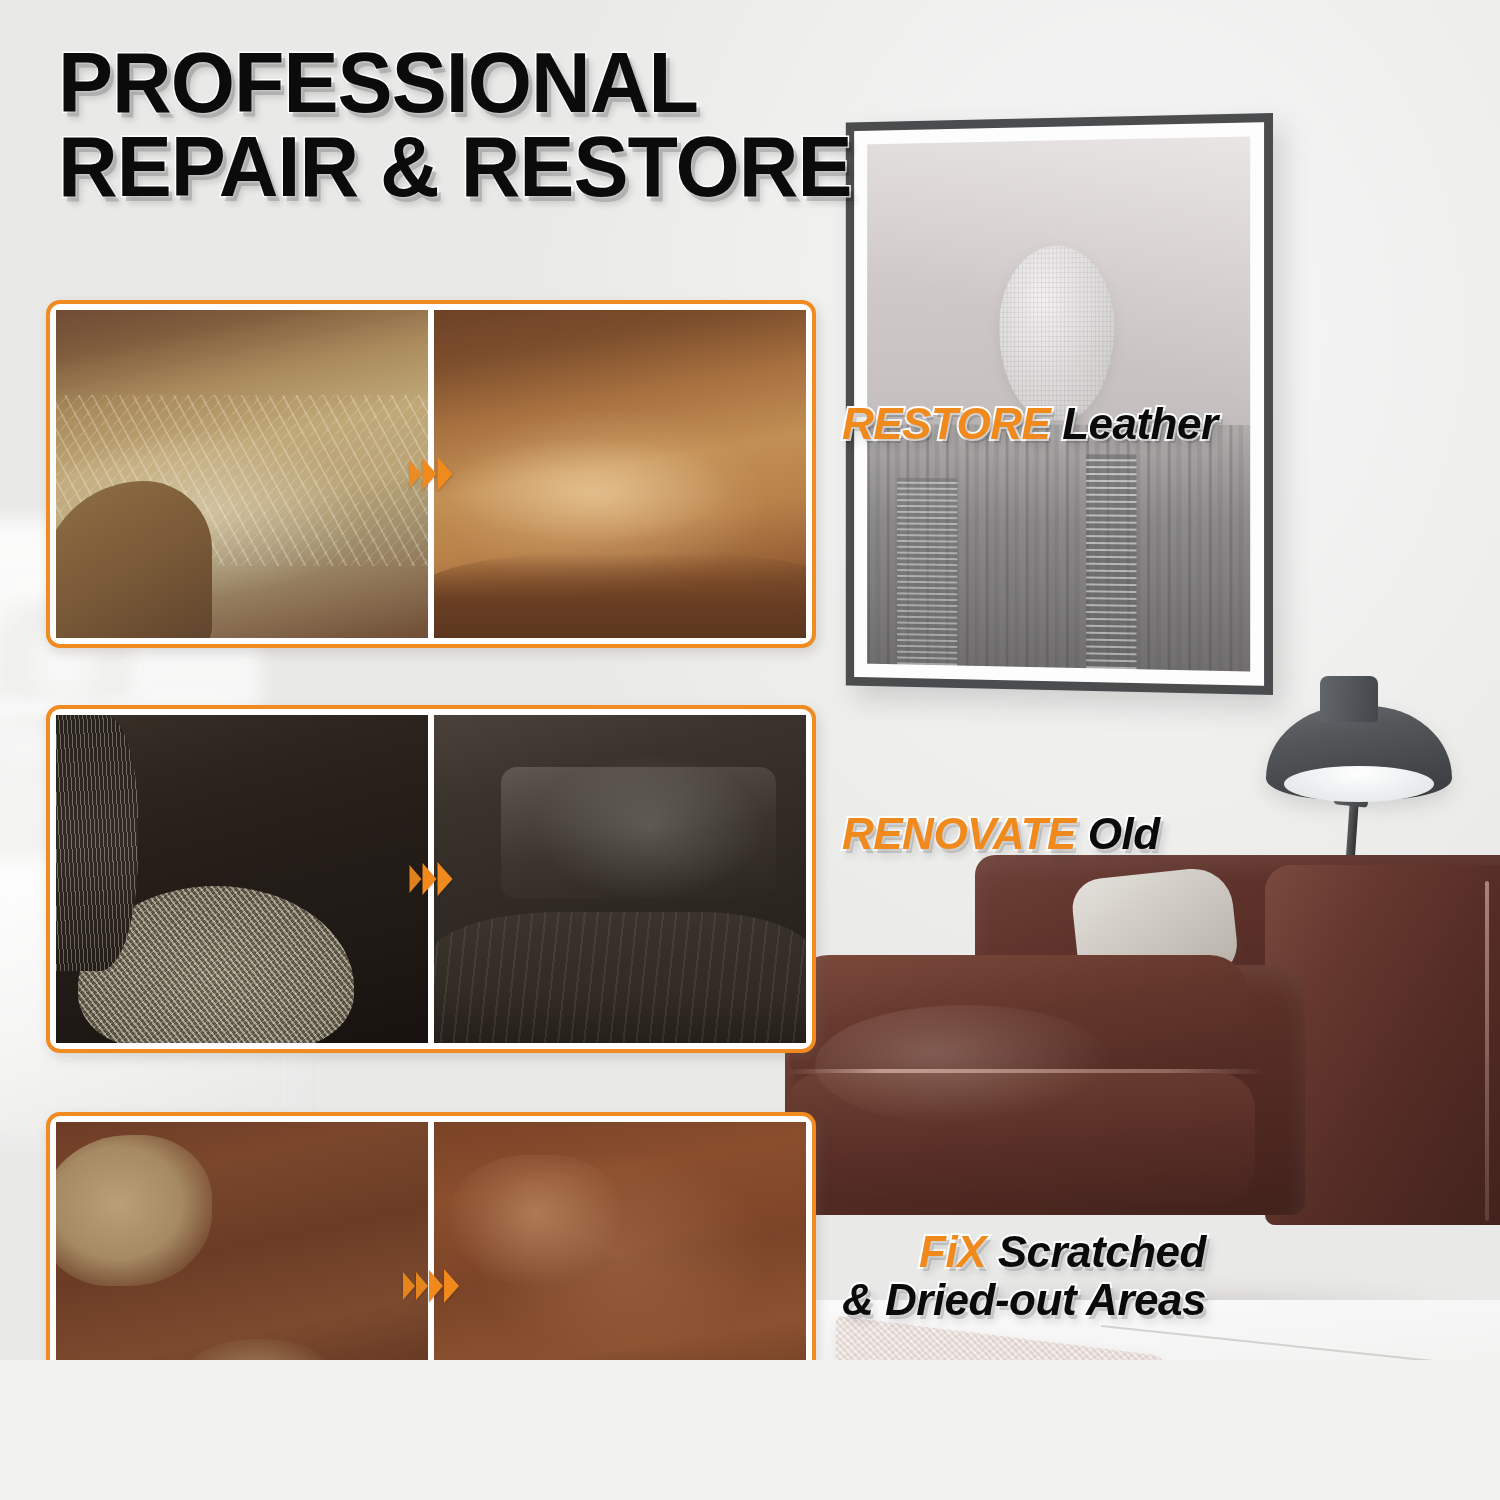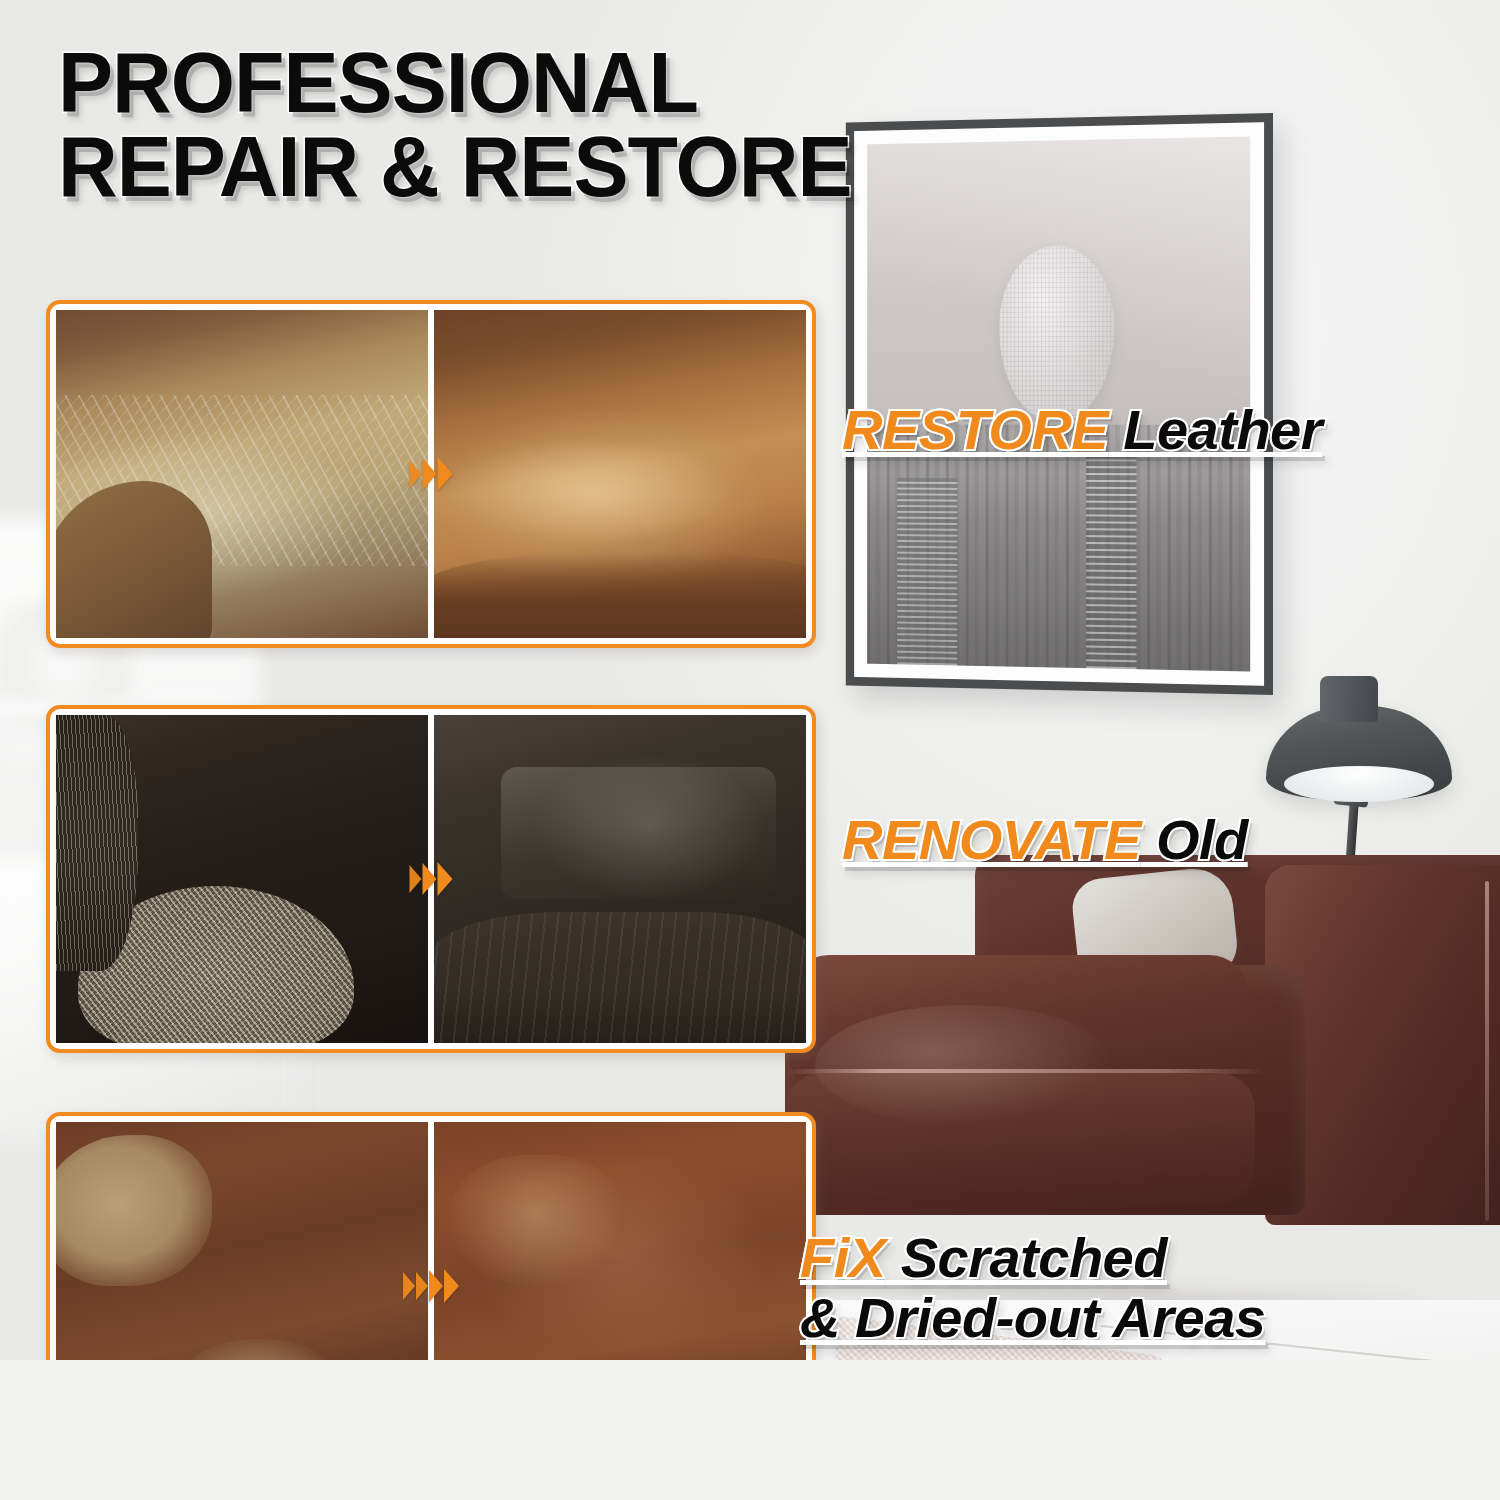--- a/index.html
+++ b/index.html
@@ -357,28 +357,27 @@
     background:linear-gradient(180deg, rgba(120,68,40,0) 0%, #75452a 40%, #5a3320 100%);
     border-radius:34% 30% 0 0;
   }
 
   
   .caption {
     position:absolute;
     font-family:"Liberation Sans", sans-serif;
     font-weight:bold;
     font-style:italic;
-    font-size:56px;
+    font-size:44px;
     line-height:1.08;
     color:#0a0a0a;
     -webkit-text-stroke:4px #ffffff;
     paint-order:stroke fill;
     text-shadow:3px 4px 0 rgba(0,0,0,.14), 5px 7px 8px rgba(0,0,0,.14);
     letter-spacing:-0.5px;
-    text-decoration:underline;
   }
   .caption .hl { color:#f08a1d; }
   .caption div { white-space:nowrap; }
 </style>
 </head>
 <body>
 
 <div id="stage">
 
   <div class="room">
@@ -482,18 +481,18 @@
   </div>
 
   <div class="caption" style="left:842px; top:400px;">
     <div><span class="hl">RESTORE</span><span> Leather</span></div>
   </div>
 
   <div class="caption" style="left:842px; top:810px;">
     <div><span class="hl">RENOVATE</span><span> Old</span></div>
   </div>
 
-  <div class="caption" style="left:800px; top:1228px;">
+  <div class="caption" style="left:842px; top:1228px;text-align:right;">
     <div><span class="hl">FiX</span><span> Scratched</span></div>
     <div>&amp; Dried-out Areas</div>
   </div>
 
 </div>
 
 </body></html>

